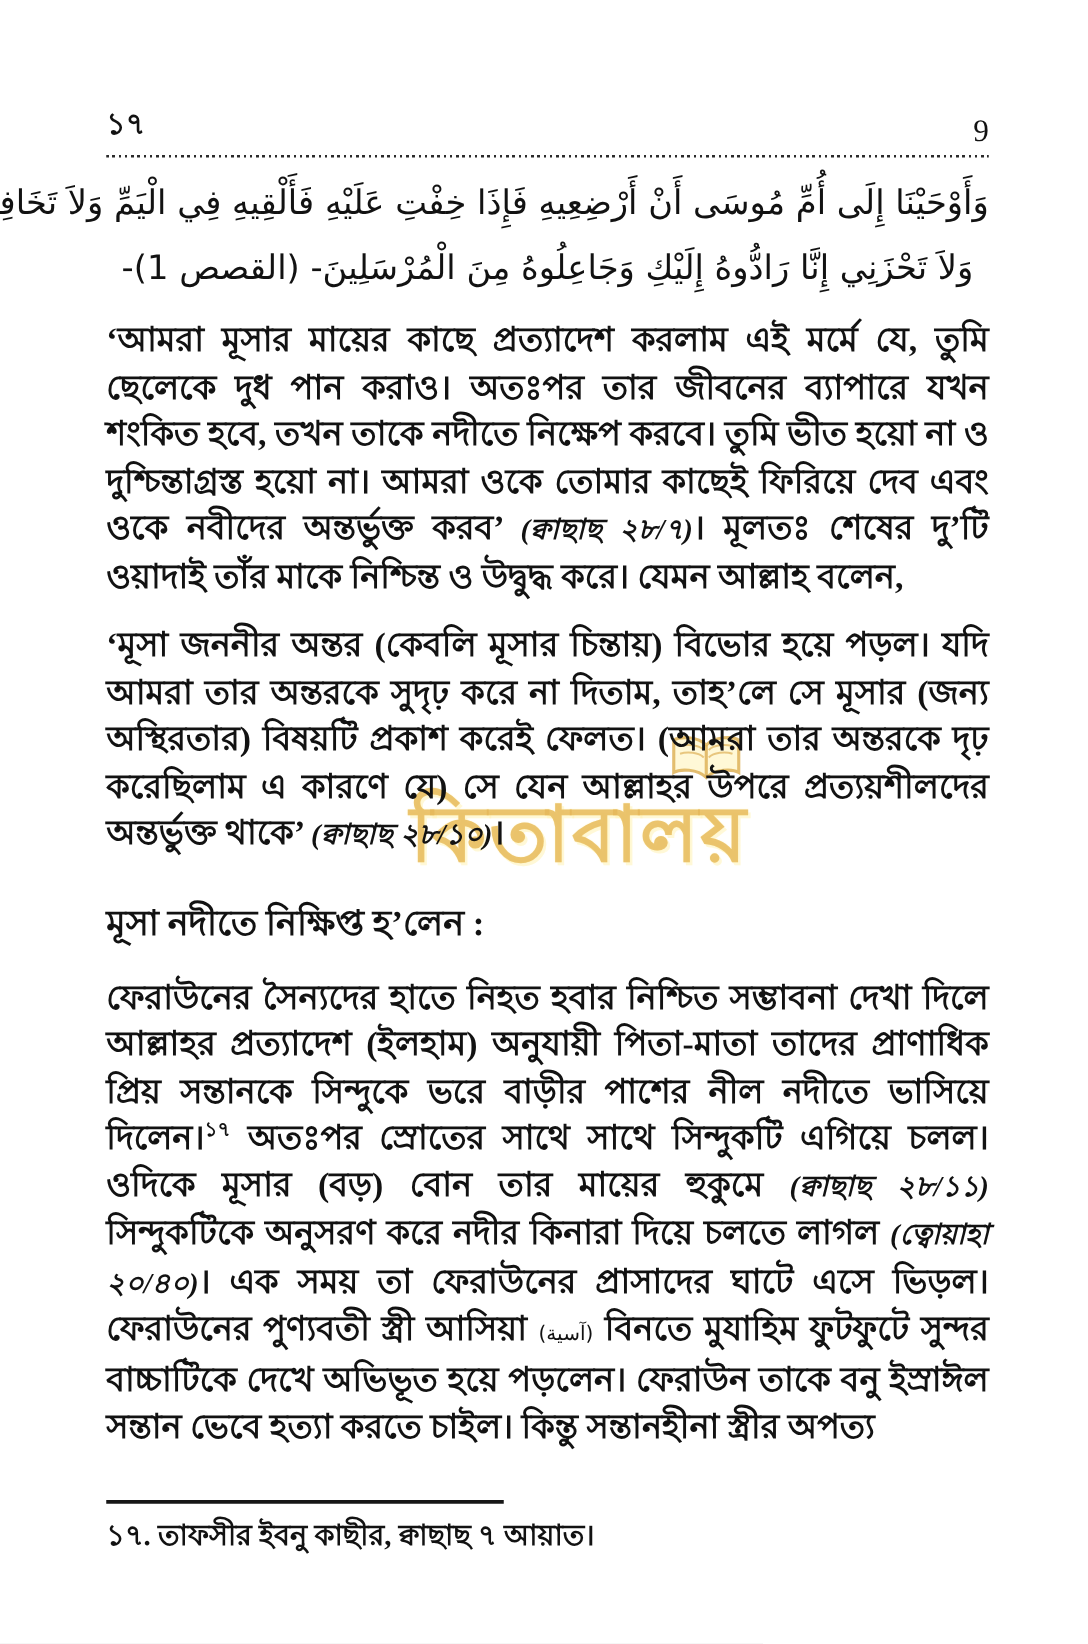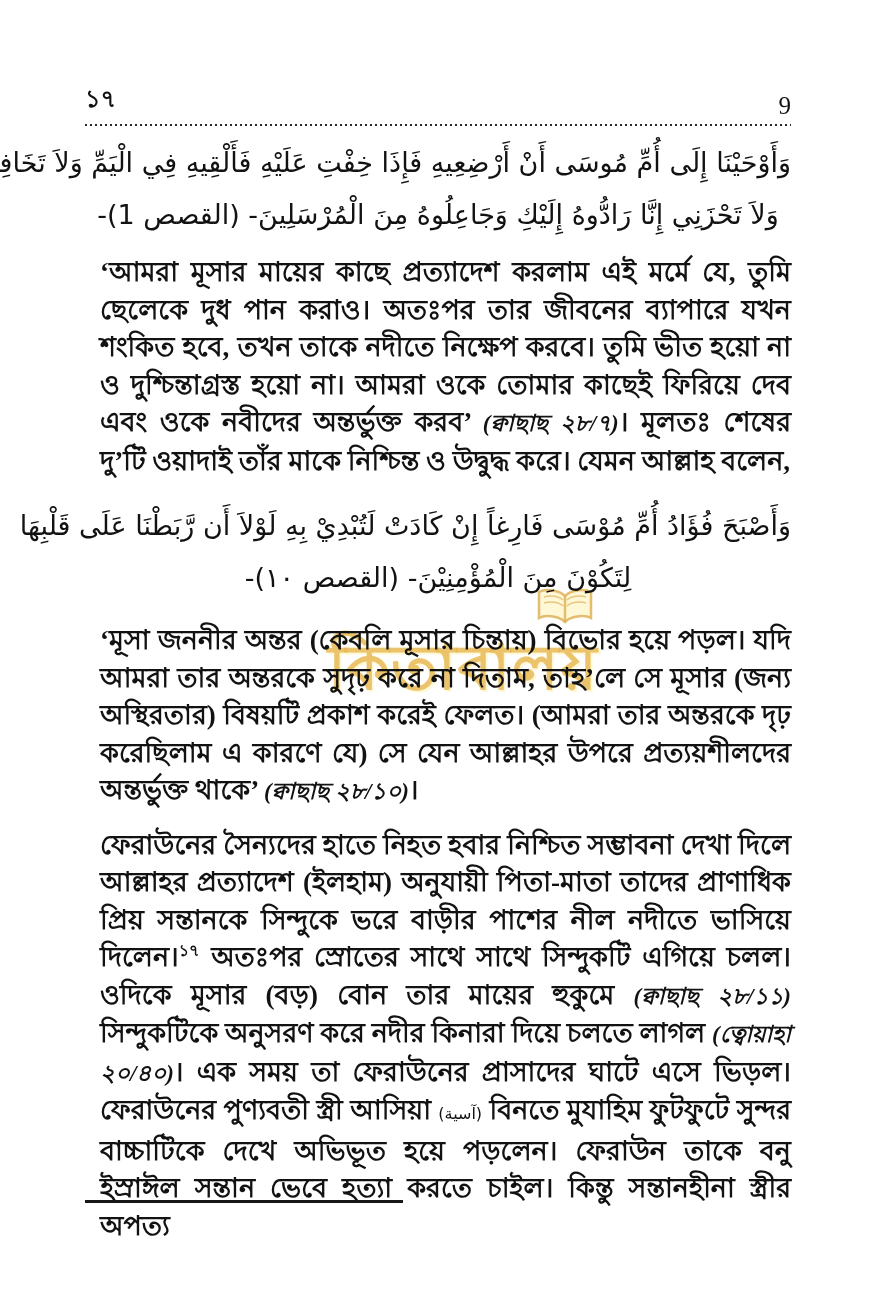--- a/index.html
+++ b/index.html
@@ -46,21 +46,20 @@
     margin-top:10px;
   }
   .arabic .aline{white-space:nowrap;}
   
   .para{
     font-size:27px;
     line-height:37.5px;
     text-align:justify;
     font-weight:600;
     margin-top:13px;
-    margin-left:15px;
   }
   .seg-normal{}
   .seg-ref{font-style:italic; font-size:23px; font-weight:600;}
   .seg-sup{vertical-align:super; font-size:16px; line-height:0; font-weight:bold;}
   .seg-arabic-inline{
     font-family:"DejaVu Sans","Liberation Sans",sans-serif;
     font-size:16px; font-weight:normal;
   }
   .section-heading{
     font-size:28px;
@@ -131,27 +130,25 @@
     </div>
     <div class="dotted-rule"></div>
 
     <div class="arabic">
       <div class="aline">وَأَوْحَيْنَا إِلَى أُمِّ مُوسَى أَنْ أَرْضِعِيهِ فَإِذَا خِفْتِ عَلَيْهِ فَأَلْقِيهِ فِي الْيَمِّ وَلاَ تَخَافِي</div>
       <div class="aline">وَلاَ تَحْزَنِي إِنَّا رَادُّوهُ إِلَيْكِ وَجَاعِلُوهُ مِنَ الْمُرْسَلِينَ- (القصص 1)-</div>
     </div>
 
     <div class="para"><span class="seg-normal">‘আমরা মূসার মায়ের কাছে প্রত্যাদেশ করলাম এই মর্মে যে, তুমি ছেলেকে দুধ পান করাও। অতঃপর তার জীবনের ব্যাপারে যখন শংকিত হবে, তখন তাকে নদীতে নিক্ষেপ করবে। তুমি ভীত হয়ো না ও দুশ্চিন্তাগ্রস্ত হয়ো না। আমরা ওকে তোমার কাছেই ফিরিয়ে দেব এবং ওকে নবীদের অন্তর্ভুক্ত করব’ </span><span class="seg-ref">(ক্বাছাছ ২৮/৭)</span><span class="seg-normal">। মূলতঃ শেষের দু’টি ওয়াদাই তাঁর মাকে নিশ্চিন্ত ও উদ্বুদ্ধ করে। যেমন আল্লাহ বলেন,</span></div>
 
-    <div class="arabic" style="margin-top:20px;">
-      <div class="aline">وَأَصْبَحَ فُؤَادُ أُمِّ مُوْسَى فَارِغاً إِنْ كَادَتْ لَتُبْدِيْ بِهِ لَوْلاَ أَن رَّبَطْنَا عَلَى قَلْبِهَا</div>
-      <div class="aline">لِتَكُوْنَ مِنَ الْمُؤْمِنِيْنَ- (القصص ١٠)-</div>
-    </div>
 
     <div class="para" style="margin-top:18px;"><span class="seg-normal">‘মূসা জননীর অন্তর (কেবলি মূসার চিন্তায়) বিভোর হয়ে পড়ল। যদি আমরা তার অন্তরকে সুদৃঢ় করে না দিতাম, তাহ’লে সে মূসার (জন্য অস্থিরতার) বিষয়টি প্রকাশ করেই ফেলত। (আমরা তার অন্তরকে দৃঢ় করেছিলাম এ কারণে যে) সে যেন আল্লাহর উপরে প্রত্যয়শীলদের অন্তর্ভুক্ত থাকে’ </span><span class="seg-ref">(ক্বাছাছ ২৮/১০)</span><span class="seg-normal">।</span></div>
 
+    <div class="section-heading">মূসা নদীতে নিক্ষিপ্ত হ’লেন :</div>
 
     <div class="para" style="margin-top:16px;"><span class="seg-normal">ফেরাউনের সৈন্যদের হাতে নিহত হবার নিশ্চিত সম্ভাবনা দেখা দিলে আল্লাহর প্রত্যাদেশ (ইলহাম) অনুযায়ী পিতা-মাতা তাদের প্রাণাধিক প্রিয় সন্তানকে সিন্দুকে ভরে বাড়ীর পাশের নীল নদীতে ভাসিয়ে দিলেন।</span><span class="seg-sup">১৭</span><span class="seg-normal"> অতঃপর স্রোতের সাথে সাথে সিন্দুকটি এগিয়ে চলল। ওদিকে মূসার (বড়) বোন তার মায়ের হুকুমে </span><span class="seg-ref">(ক্বাছাছ ২৮/১১)</span><span class="seg-normal"> সিন্দুকটিকে অনুসরণ করে নদীর কিনারা দিয়ে চলতে লাগল </span><span class="seg-ref">(ত্বোয়াহা ২০/৪০)</span><span class="seg-normal">। এক সময় তা ফেরাউনের প্রাসাদের ঘাটে এসে ভিড়ল। ফেরাউনের পুণ্যবতী স্ত্রী আসিয়া </span><span class="seg-arabic-inline">(آسية)</span><span class="seg-normal"> বিনতে মুযাহিম ফুটফুটে সুন্দর বাচ্চাটিকে দেখে অভিভূত হয়ে পড়লেন। ফেরাউন তাকে বনু ইস্রাঈল সন্তান ভেবে হত্যা করতে চাইল। কিন্তু সন্তানহীনা স্ত্রীর অপত্য</span></div>
 
   </div>
 
   <div class="footnote-rule"></div>
+  <div class="footnote">১৭. তাফসীর ইবনু কাছীর, ক্বাছাছ ৭ আয়াত।</div>
 
 </div>
 
 </body></html>

